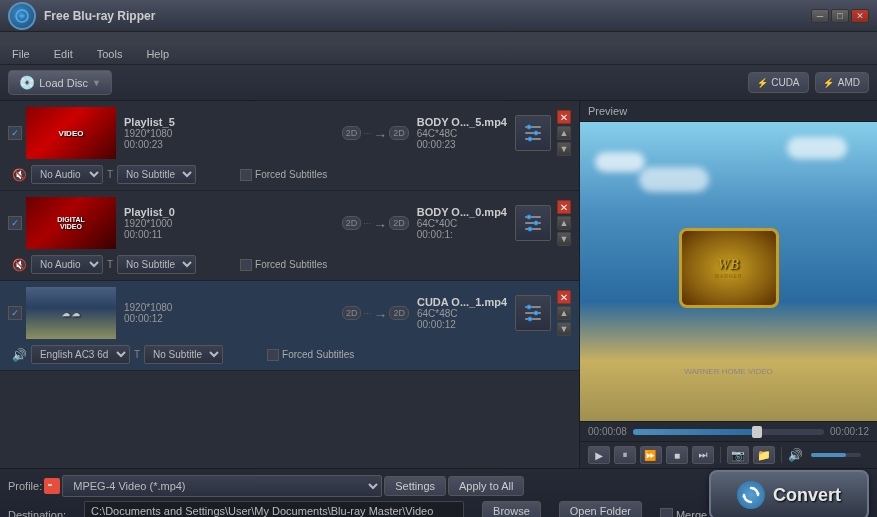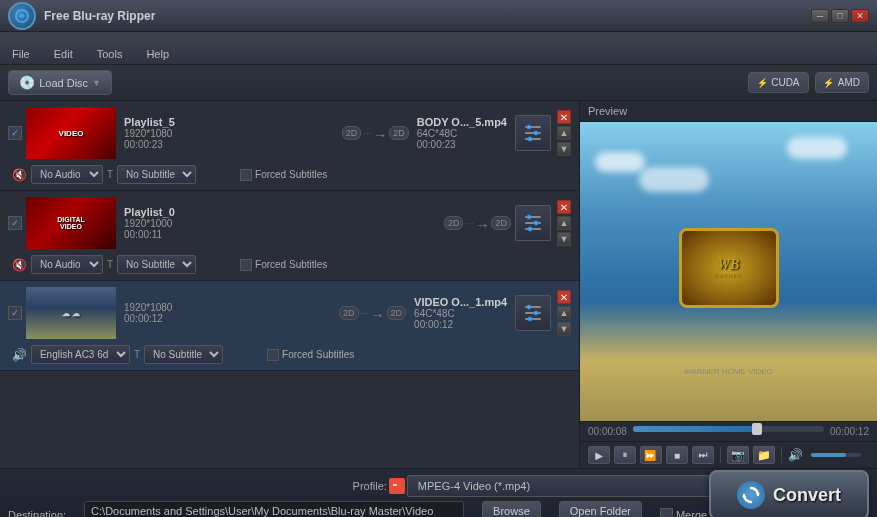--- a/index.html
+++ b/index.html
@@ -286,20 +286,21 @@
       font-size: 8px;
       color: #888;
       white-space: nowrap;
     }
 
     
     .preview-timeline {
       background: #252a35;
       padding: 4px 8px;
       display: flex;
+      align-items: center;
       gap: 6px;
       border-top: 1px solid #1a1d24;
     }
     .time-label { font-size: 10px; color: #888; }
     .timeline-bar {
       flex: 1;
       height: 6px;
       background: #3a4050;
       border-radius: 3px;
       position: relative;
@@ -355,21 +356,20 @@
       border-top: 1px solid #1a1d24;
       padding: 6px 8px;
       display: flex;
       flex-direction: column;
       gap: 4px;
     }
     .bottom-row1 {
       display: flex;
       align-items: center;
       gap: 2px;
-      justify-content: flex-end;
     }
     .profile-label { font-size: 11px; color: #aaa; }
     .profile-icon {
       width: 16px; height: 16px;
       background: #e74c3c;
       border-radius: 2px;
       display: flex; align-items: center; justify-content: center;
       font-size: 8px; color: #fff; font-weight: bold;
     }
     .profile-select {
@@ -570,20 +570,25 @@
           <div class="file-name">Playlist_0</div>
           <div class="file-res">1920*1000</div>
           <div class="file-dur">00:00:11</div>
         </div>
         <div class="arrow-area">
           <span class="res-badge">2D</span>
           <span style="font-size:8px; color:#666;">···</span>
           <span class="arrow-icon">→</span>
           <span class="res-badge">2D</span>
         </div>
+        <div class="output-info">
+          <div class="output-name">BODY O..._0.mp4</div>
+          <div class="output-res">64C*40C</div>
+          <div class="output-dur">00:00:1:</div>
+        </div>
         <div class="settings-icon">
           <svg width="20" height="20" viewBox="0 0 20 20">
             <rect x="2" y="3" width="16" height="2" rx="1" fill="#888"></rect>
             <rect x="2" y="9" width="16" height="2" rx="1" fill="#888"></rect>
             <rect x="2" y="15" width="16" height="2" rx="1" fill="#888"></rect>
             <circle cx="6" cy="4" r="2" fill="#4af" stroke="#2a8adf" stroke-width="1"></circle>
             <circle cx="13" cy="10" r="2" fill="#4af" stroke="#2a8adf" stroke-width="1"></circle>
             <circle cx="7" cy="16" r="2" fill="#4af" stroke="#2a8adf" stroke-width="1"></circle>
           </svg>
         </div>
@@ -623,21 +628,21 @@
           <div class="file-res">1920*1080</div>
           <div class="file-dur">00:00:12</div>
         </div>
         <div class="arrow-area">
           <span class="res-badge">2D</span>
           <span style="font-size:8px; color:#666;">···</span>
           <span class="arrow-icon">→</span>
           <span class="res-badge">2D</span>
         </div>
         <div class="output-info">
-          <div class="output-name">VIDEO O..._1.mp4</div>
+          <div class="output-name">CUDA O..._1.mp4</div>
           <div class="output-res">64C*48C</div>
           <div class="output-dur">00:00:12</div>
         </div>
         <div class="settings-icon">
           <svg width="20" height="20" viewBox="0 0 20 20">
             <rect x="2" y="3" width="16" height="2" rx="1" fill="#888"></rect>
             <rect x="2" y="9" width="16" height="2" rx="1" fill="#888"></rect>
             <rect x="2" y="15" width="16" height="2" rx="1" fill="#888"></rect>
             <circle cx="6" cy="4" r="2" fill="#4af" stroke="#2a8adf" stroke-width="1"></circle>
             <circle cx="13" cy="10" r="2" fill="#4af" stroke="#2a8adf" stroke-width="1"></circle>

